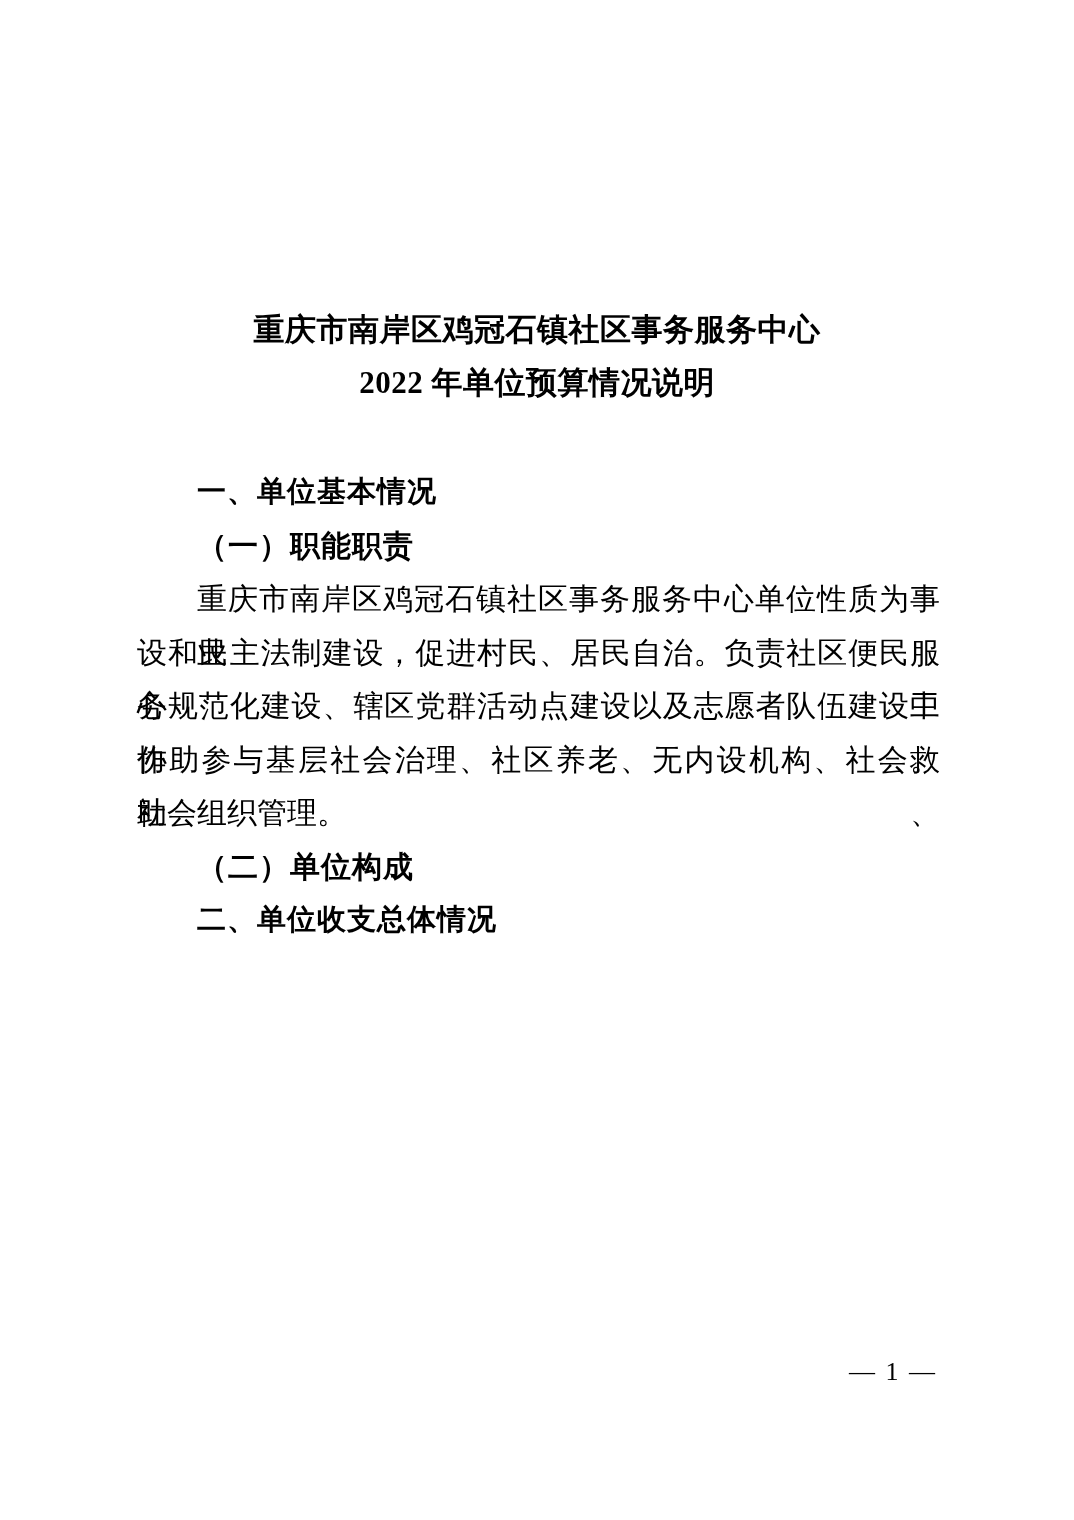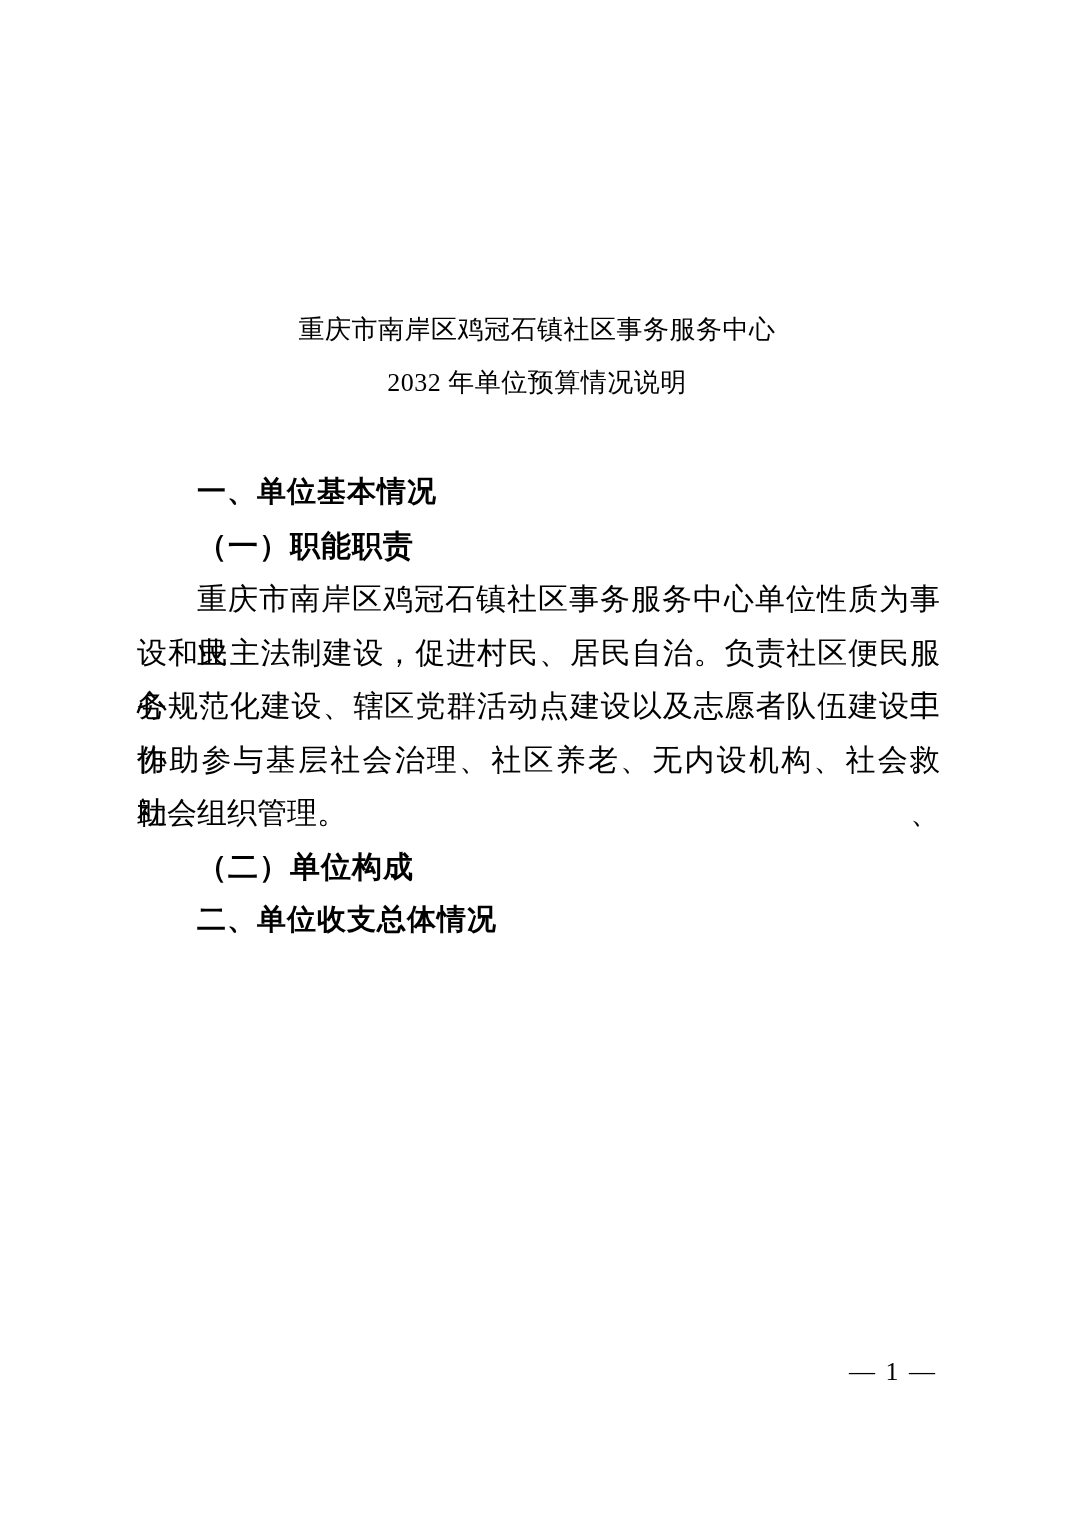--- a/index.html
+++ b/index.html
@@ -13,23 +13,23 @@
     font-family: "Liberation Serif", "DejaVu Serif", serif;
   }
   .title-block {
     position: absolute;
     top: 303px;
     left: 0;
     width: 1074px;
     text-align: center;
   }
   .title-line {
-    font-size: 26px;
+    font-size: 31px;
     line-height: 53px;
-    font-weight: normal;
+    font-weight: bold;
     font-family: "Liberation Serif", "DejaVu Serif", serif;
     letter-spacing: 0.5px;
     white-space: nowrap;
   }
   .content {
     position: absolute;
     top: 465px;
     left: 137px;
     width: 803px;
   }
@@ -72,21 +72,21 @@
     letter-spacing: 2px;
   }
 </style>
 </head>
 <body>
 
 <div class="page">
 
   <div class="title-block">
     <div class="title-line">重庆市南岸区鸡冠石镇社区事务服务中心</div>
-    <div class="title-line">2032 年单位预算情况说明</div>
+    <div class="title-line">2022 年单位预算情况说明</div>
   </div>
 
   <div class="content">
 
     <div class="line h1 indent">一、单位基本情况</div>
 
     <div class="line h2 indent">（一）职能职责</div>
 
     <div>
       <div class="line body-text indent just">重庆市南岸区鸡冠石镇社区事务服务中心单位性质为事业</div>

